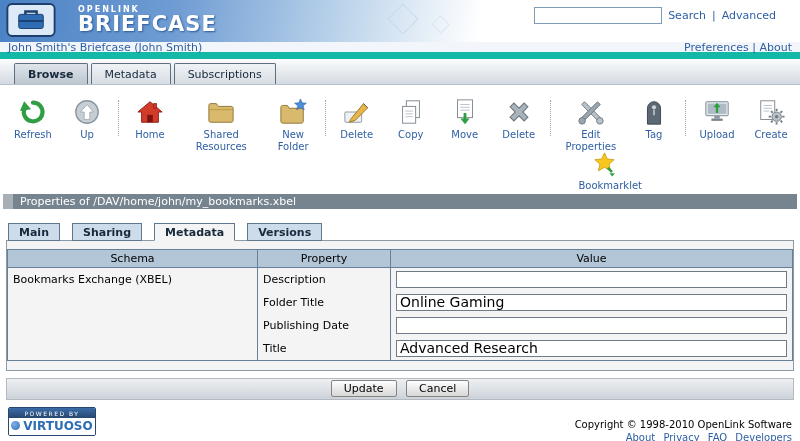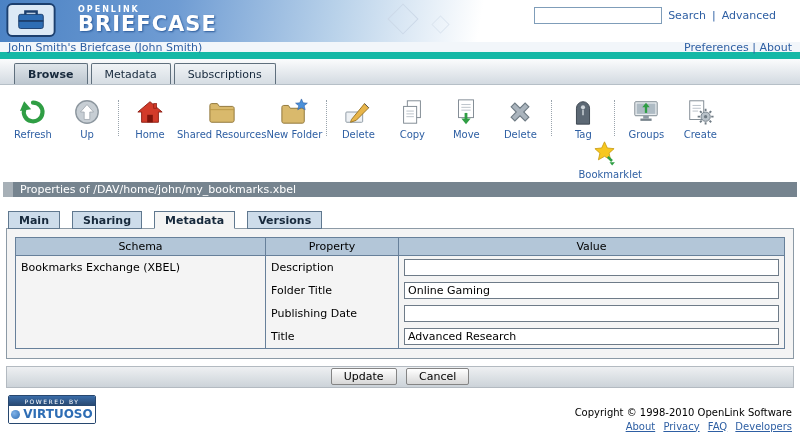--- a/index.html
+++ b/index.html
@@ -49,28 +49,28 @@
   
   .secbar { display:flex; align-items:center; height:15px; margin:2px 3px 14px; background:#76848f; }
   .seccap { width:10px; height:15px; background:#a7b0b7; margin-right:7px; }
   .sectitle { color:#fff; font-size:11px; }
 
   
   .subtabs { margin:6px 0 -1px 8px; position:relative; z-index:2; display:flex; gap:12px; }
   .stab { padding:2px 10px 1px; font-size:11px; font-weight:bold; color:#17293c;
     border:1px solid #60788f; background:#cddcea; cursor:pointer; }
   .stab.active { background:#f4f4f4; border-bottom-color:#f4f4f4; }
-  .panel { margin:0 6px; border:1px solid #8c9aa6; background:#f4f4f4; padding:8px 8px 9px; }
+  .panel { margin:0 6px; border:1px solid #8c9aa6; background:#f4f4f4; padding:8px 0 9px; }
   .ptable { width:100%; border-collapse:collapse; table-layout:fixed; border:1px solid #67809a; }
   .ptable th { background:#b3c6d8; border:1px solid #67809a; font-weight:normal; font-size:11px;
     padding:2px 4px; height:14px; text-align:center; }
   .ptable td { border-left:1px solid #67809a; border-right:1px solid #67809a;
     padding:3px 5px; font-size:11px; height:23px; vertical-align:middle; }
   .val input { width:100%; height:17px; border:1px solid #6e7b88; background:#fff;
-    font-size:11px; font-family:inherit; padding:1px 3px; }
+    font-size:14px; font-family:inherit; padding:1px 3px; }
 
   
   .btnbar { margin:7px 6px 0; height:22px; background:linear-gradient(#eef0f2,#ccd3d9);
     border:1px solid #b3bac1; text-align:center; padding-top:1px; }
   .btn { font-size:11px; font-family:inherit; padding:1px 12px; margin:0 3px;
     background:linear-gradient(#ffffff,#d7d7d7); border:1px solid #848484; border-radius:2px; cursor:pointer; }
 
   
   .footer { margin:7px 8px 0; display:flex; justify-content:space-between; align-items:flex-start; }
   .vbadge { width:88px; border:1px solid #27476f; border-radius:2px; overflow:hidden; cursor:pointer; }
@@ -194,37 +194,46 @@
     </div>
     <div class="titem">
       <span class="ticon"><svg viewBox="0 0 30 30">
             <path d="M5.5 9.5l4-4 5.5 5.5 5.5-5.5 4 4-5.5 5.5 5.5 5.5-4 4-5.5-5.5-5.5 5.5-4-4 5.5-5.5z" fill="#aab4bd" stroke="#6f7b84" stroke-width="1.2"></path>
           </svg></span>
       <span class="tlabel">Delete</span>
     </div>
     <span class="tsep"></span>
     <div class="titem">
       <span class="ticon"><svg viewBox="0 0 30 30">
+            <path d="M5 7l3-3 17 17-3 3z" fill="#b9c2c9" stroke="#6f7b84"></path>
+            <path d="M25 7l-3-3-17 17 3 3z" fill="#9aa5ad" stroke="#6f7b84"></path>
+            <circle cx="24.5" cy="24.5" r="3.5" fill="#b9c2c9" stroke="#6f7b84"></circle>
+            <circle cx="5.5" cy="24.5" r="3.5" fill="#9aa5ad" stroke="#6f7b84"></circle>
+          </svg></span>
+      <span class="tlabel">Edit Properties</span>
+    </div>
+    <div class="titem">
+      <span class="ticon"><svg viewBox="0 0 30 30">
             <path d="M8 28V11a7 7 0 0 1 14 0v17z" fill="#5c6874" stroke="#39434d"></path>
             <circle cx="15" cy="10" r="2.2" fill="#cfd6db"></circle>
             <path d="M15 12.5v6" stroke="#cfd6db" stroke-width="1.5"></path>
           </svg></span>
       <span class="tlabel">Tag</span>
     </div>
     <span class="tsep"></span>
     <div class="titem">
       <span class="ticon"><svg viewBox="0 0 30 30">
             <rect x="3" y="4" width="24" height="15" rx="1" fill="#e8ecef" stroke="#77838c"></rect>
             <rect x="5" y="6" width="20" height="11" fill="#aebbc4"></rect>
             <rect x="12" y="19" width="6" height="3" fill="#8d99a2"></rect>
             <rect x="9" y="22" width="12" height="2.5" fill="#77838c"></rect>
             <path d="M15 16V9" stroke="#2f9e44" stroke-width="2.5"></path>
             <polygon points="11,10 19,10 15,5" fill="#2f9e44"></polygon>
           </svg></span>
-      <span class="tlabel">Groups</span>
+      <span class="tlabel">Upload</span>
     </div>
     <div class="titem">
       <span class="ticon"><svg viewBox="0 0 30 30">
             <rect x="4" y="3" width="15" height="20" fill="#fff" stroke="#7d8790"></rect>
             <path d="M7 8h9M7 11h9M7 14h6" stroke="#b8c0c7"></path>
             <g stroke="#6f7b84" stroke-width="2">
               <path d="M21 14v-2.5M21 26v2.5M15 20h-2.5M27 20h2.5M16.8 15.8l-1.8-1.8M25.2 24.2l1.8 1.8M16.8 24.2l-1.8 1.8M25.2 15.8l1.8-1.8"></path>
             </g>
             <circle cx="21" cy="20" r="5" fill="#b9c2c9" stroke="#6f7b84"></circle>
             <circle cx="21" cy="20" r="1.8" fill="#6f7b84"></circle>

